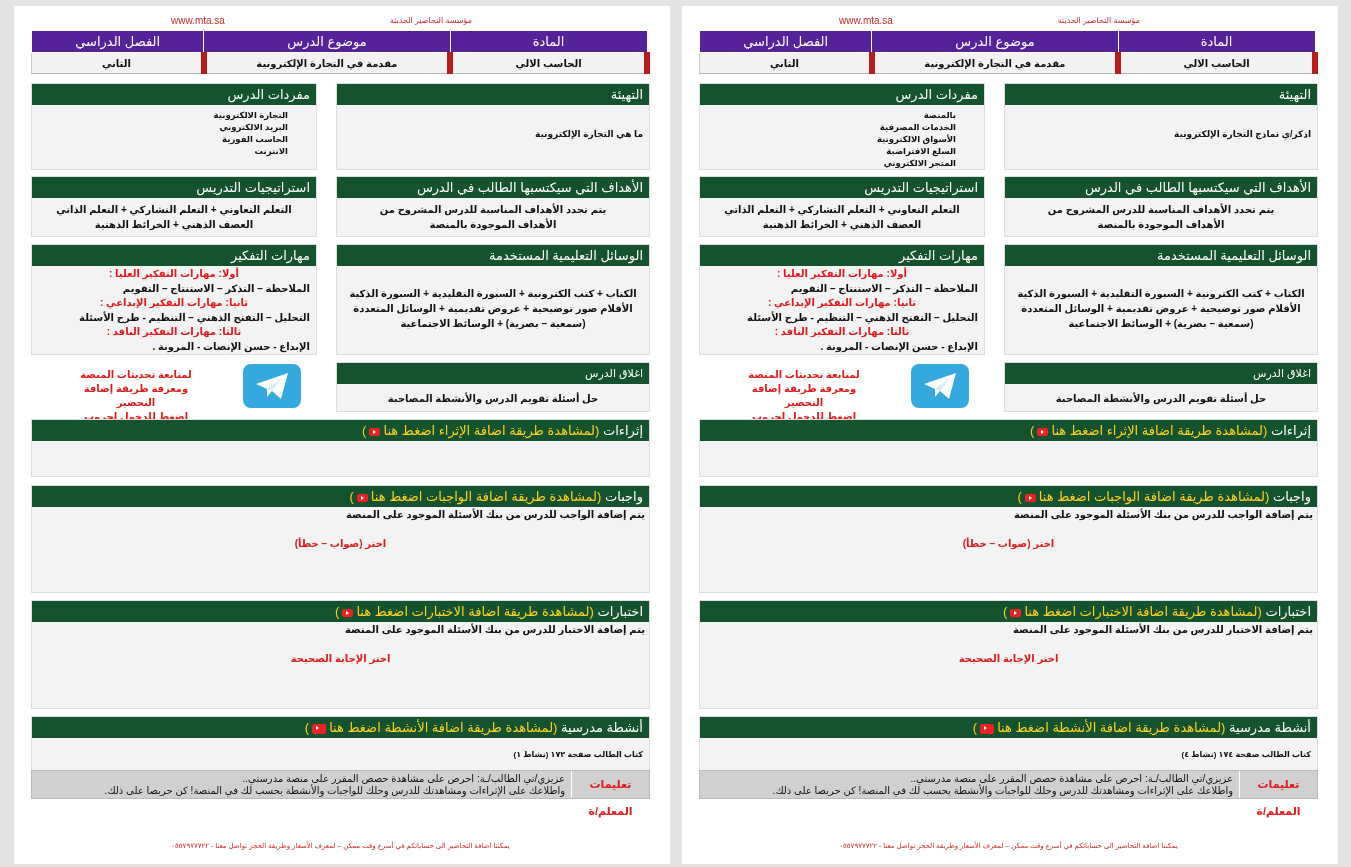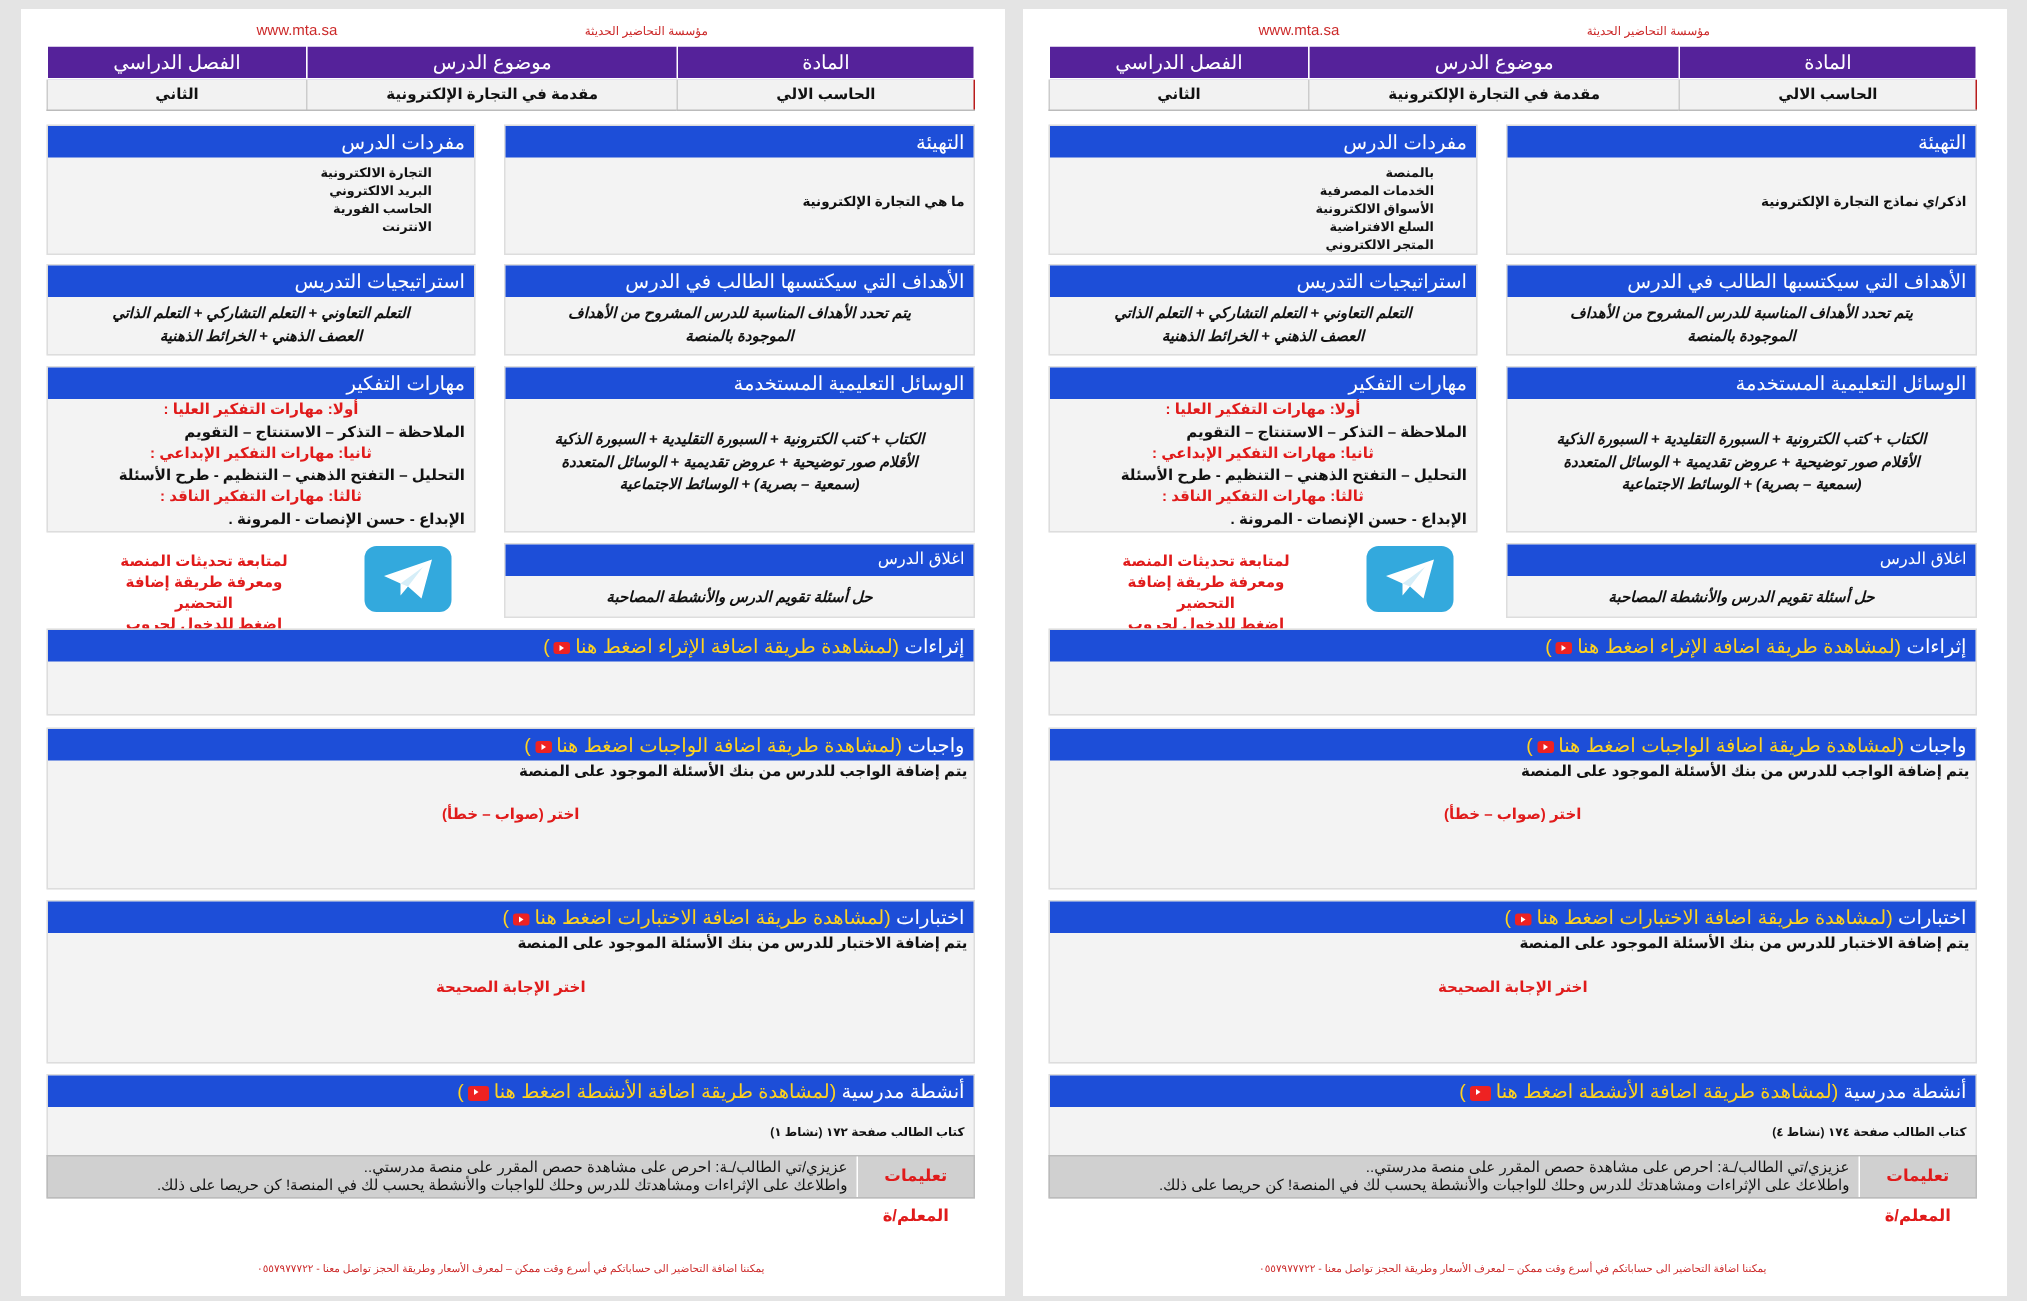--- a/index.html
+++ b/index.html
@@ -32,45 +32,45 @@
   .info-table {
     position: absolute; top: 24px; left: 0; right: 0; height: 44px;
     border-collapse: collapse; width: 100%;
   }
   .info-table th {
     background: #55229a; color: #fff; font-weight: normal;
     font-size: 13px; height: 22px; border: 1px solid #fff;
   }
   .info-table td {
     background: #f2f2f2; color: #111; font-weight: bold; font-size: 10px;
-    height: 21px; text-align: center; border-right: 1px solid #b91c1c; border-left: 1px solid #ccc;
+    height: 21px; text-align: center; border-right: 6px solid #b91c1c; border-left: 1px solid #ccc;
     border-bottom: 1px solid #bbb;
   }
 
   .box { position: absolute; border: 1px solid #ddd; background: #f3f3f3; }
   .box .hd {
-    background: #1d4ed8; color: #fff; font-size: 13px; height: 21px; line-height: 21px;
+    background: #14532d; color: #fff; font-size: 13px; height: 21px; line-height: 21px;
     padding-right: 6px; white-space: nowrap; overflow: hidden;
   }
   .box .bd { color: #111; font-size: 10px; font-weight: bold; padding: 4px 6px; line-height: 15px; }
   .hd .yl { color: #ffd21f; }
   .yt-icon {
     display: inline-block; width: 11px; height: 8px; background: #e22; border-radius: 2px;
     vertical-align: middle; position: relative; margin: 0 3px;
   }
   .yt-icon::after {
     content: ""; position: absolute; left: 4px; top: 2px;
     border-left: 3px solid #fff; border-top: 2px solid transparent; border-bottom: 2px solid transparent;
   }
 
   .col-r { right: 0; width: 314px; }
   .col-l { left: 0; width: 286px; }
 
   .red { color: #e01b1b; text-align: center; }
-  .center { text-align: center; font-style: italic; }
+  .center { text-align: center; }
 
   .tele-wrap { position: absolute; left: 0; width: 286px; height: 52px; }
   .tele-icon {
     position: absolute; left: 212px; top: 2px; width: 58px; height: 44px;
     background: #33a9dd; border-radius: 8px;
   }
   .tele-icon svg { position: absolute; left: 12px; top: 8px; }
   .tele-text {
     position: absolute; left: 35px; top: 6px; width: 140px; text-align: center;
     color: #e01b1b; font-size: 10px; font-weight: bold; line-height: 14px;

